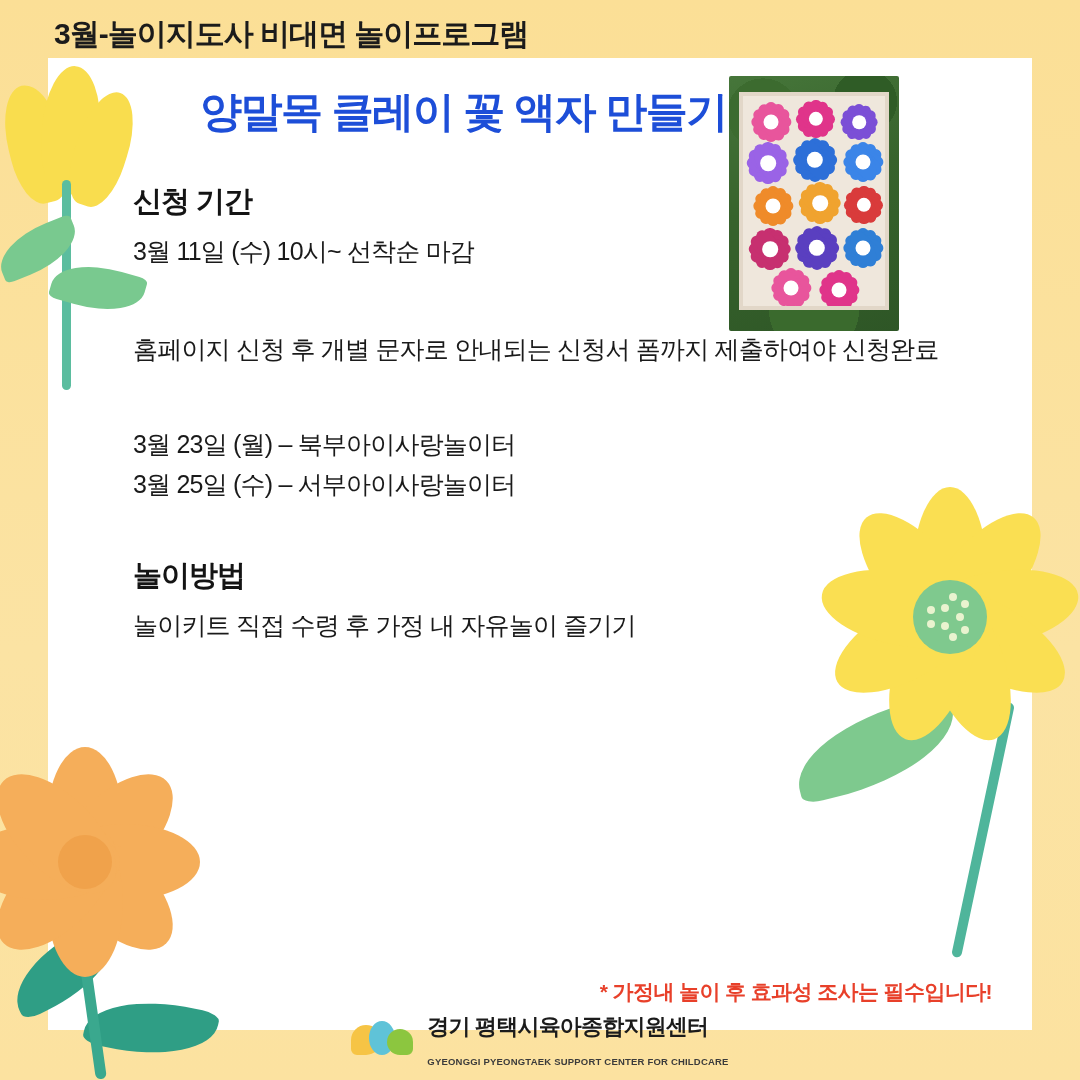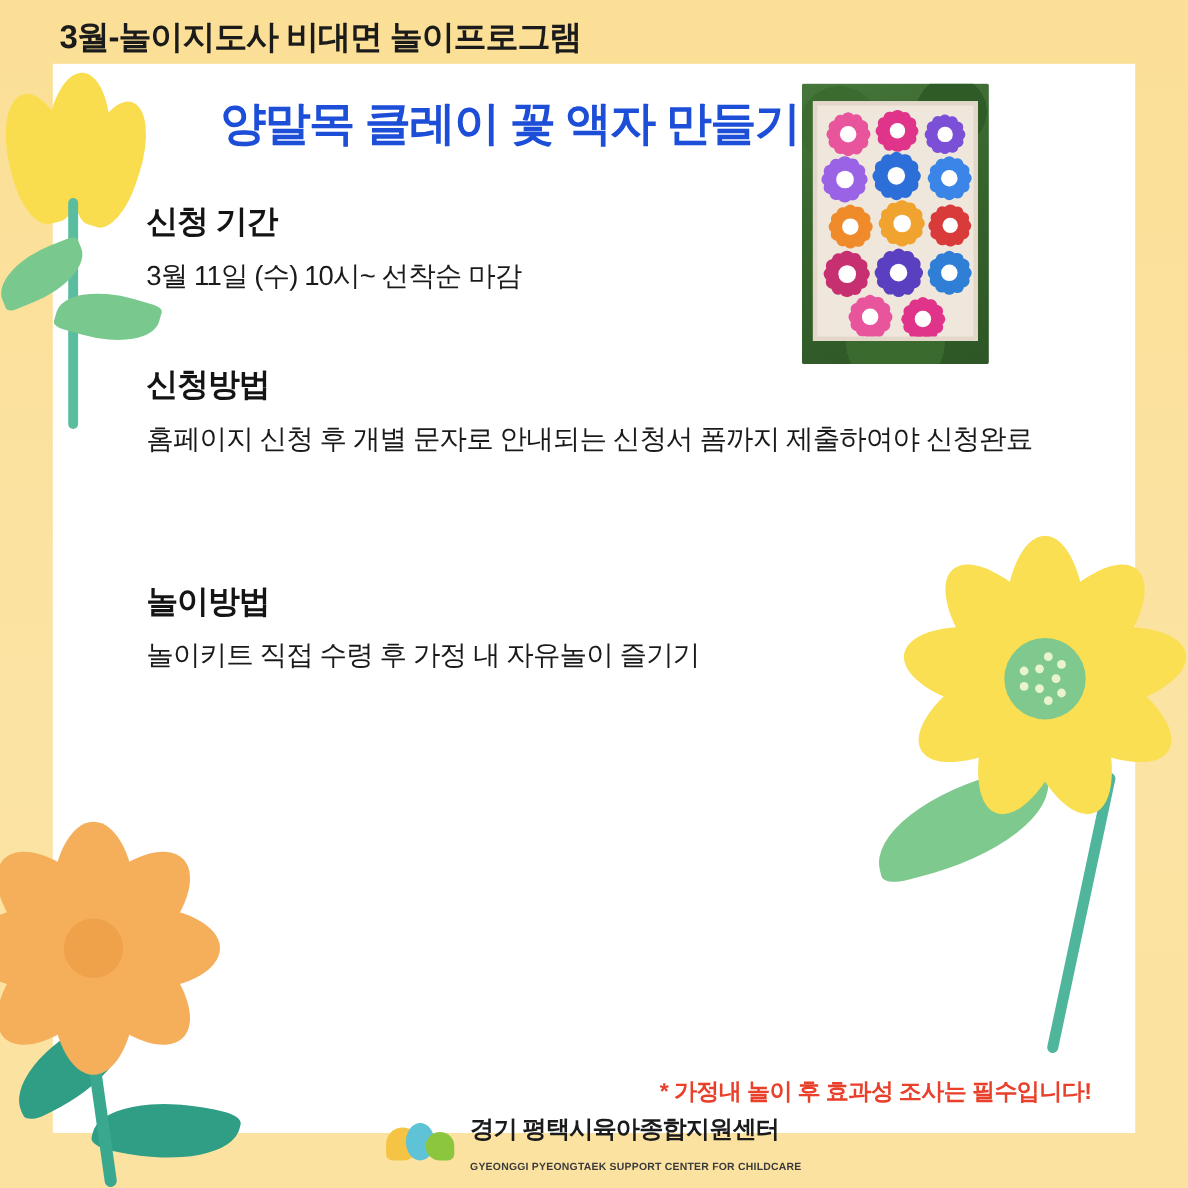--- a/index.html
+++ b/index.html
@@ -484,23 +484,24 @@
         <i style="background: rgb(224, 52, 138); transform: rotate(150deg);"></i>
         <div class="center" style="position: absolute; left: 50%; top: 50%; width: 34%; height: 34%; transform: translate(-50%, -50%); border-radius: 50%; background: rgb(255, 255, 255);"></div>
       </div>
     </div>
 </div>
 
 <div class="body-text" id="body-text">
     <div class="sec-title">신청 기간</div>
     <div class="sec-line">3월 11일 (수) 10시~ 선착순 마감</div>
     <div class="block-gap-1"></div>
-    <div class="sec-title">신청방법</div>
     <div class="sec-line">홈페이지 신청 후 개별 문자로 안내되는 신청서 폼까지 제출하여야 신청완료</div>
     <div class="block-gap-2"></div>
+    <div class="sec-line">3월 23일 (월) – 북부아이사랑놀이터</div>
+    <div class="sec-line">3월 25일 (수) – 서부아이사랑놀이터</div>
     <div class="block-gap-3"></div>
     <div class="sec-title">놀이방법</div>
     <div class="sec-line">놀이키트 직접 수령 후 가정 내 자유놀이 즐기기</div>
   </div>
 
 <div class="footnote">* 가정내 놀이 후 효과성 조사는 필수입니다!</div>
 
 <div class="logo-wrap">
   <div class="logo-mark">
     <div class="b1"></div>

